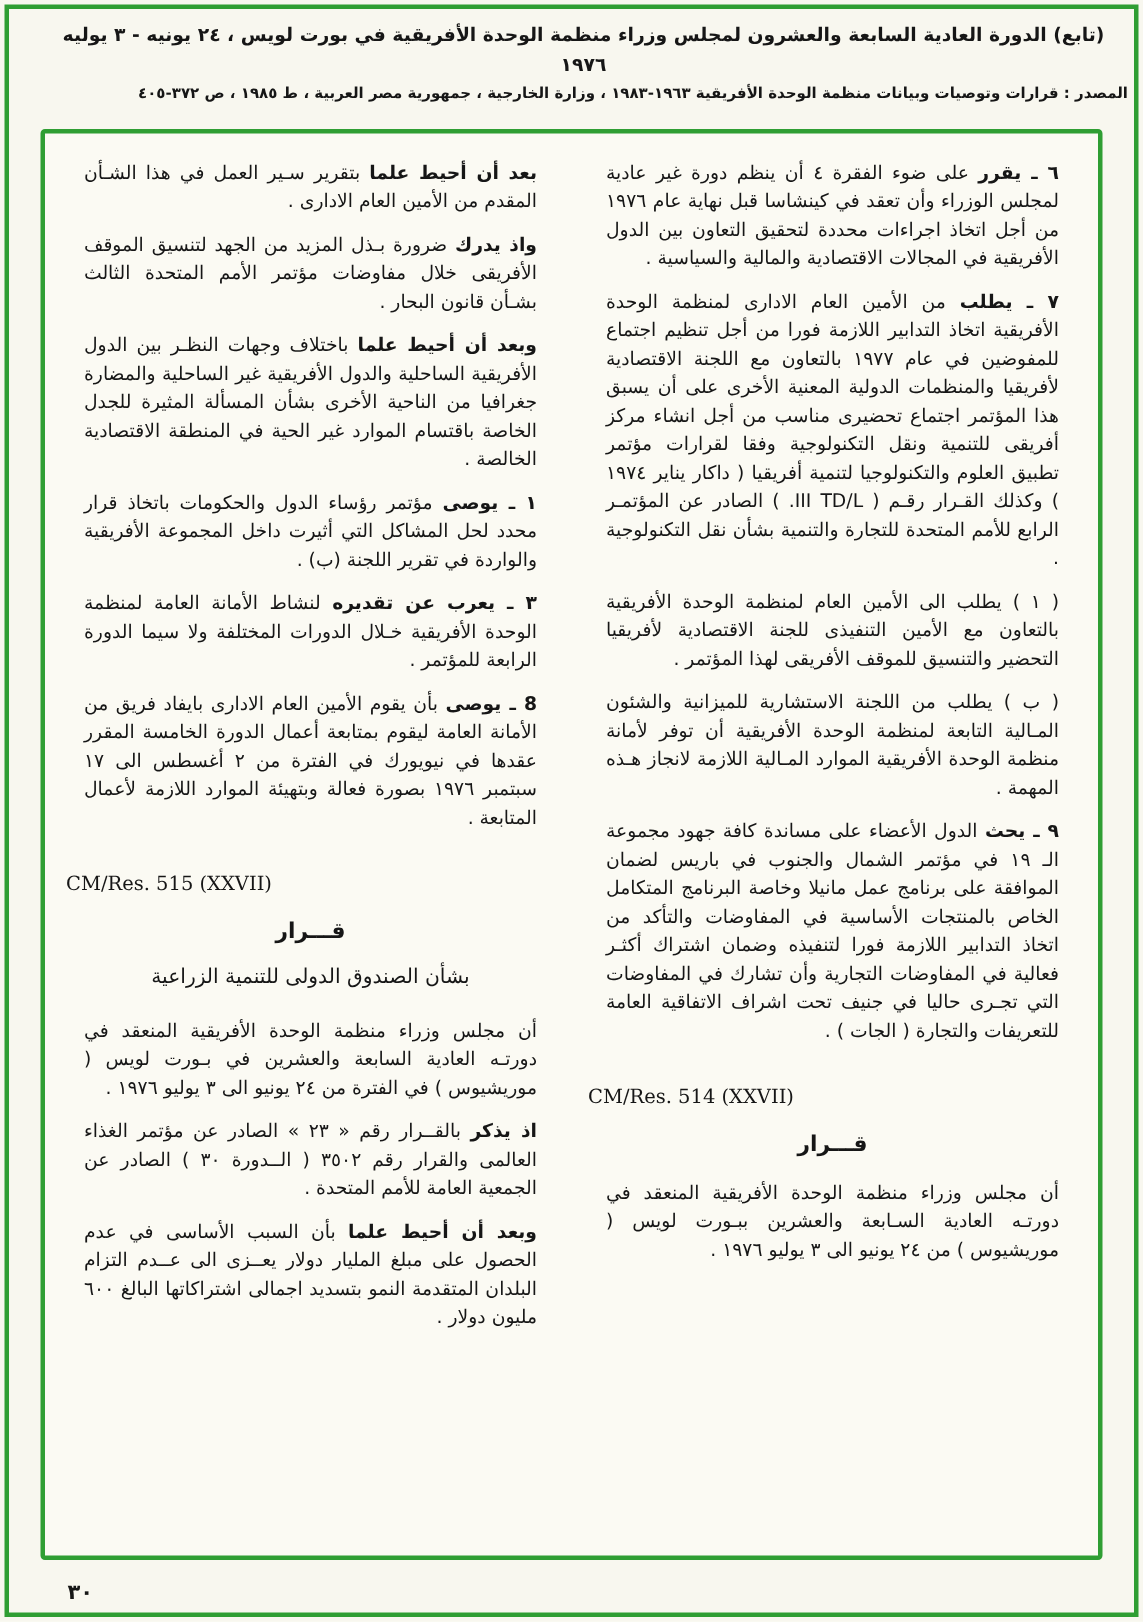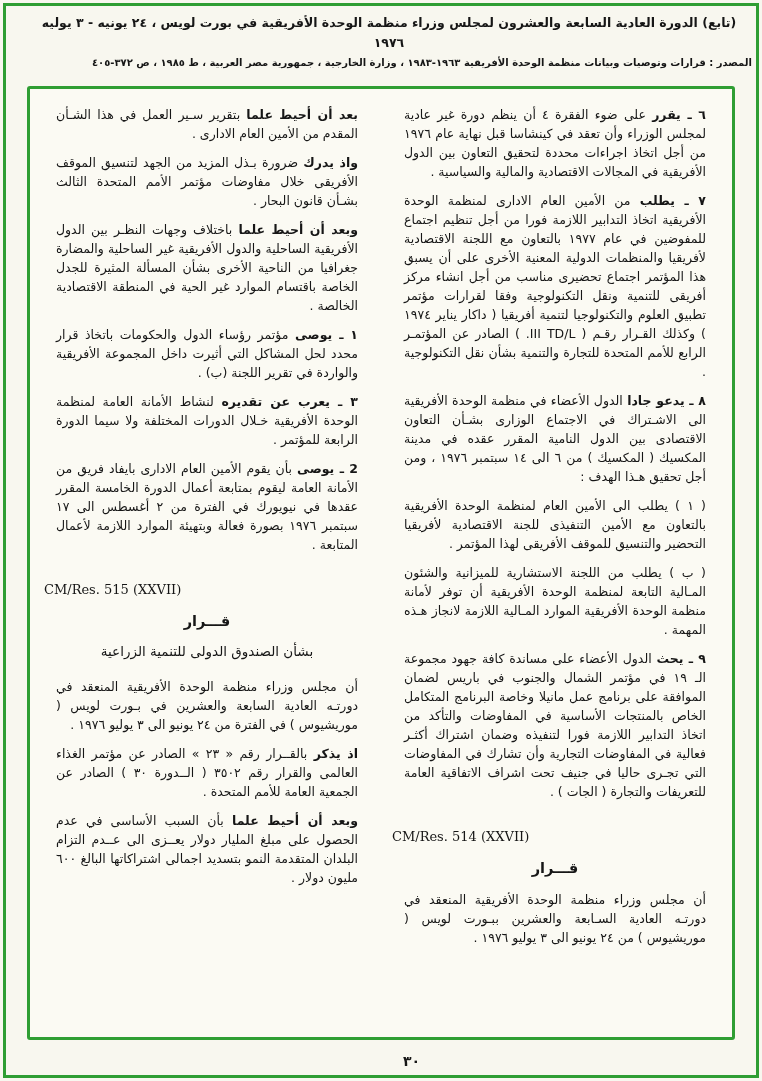--- a/index.html
+++ b/index.html
@@ -45,57 +45,55 @@
   .res-title {
     text-align: center; font-weight: bold;
     font-size: 14.5px; margin: 16px 0 14px;
     letter-spacing: 1px;
   }
   .res-subtitle {
     text-align: center; font-weight: normal;
     font-size: 13.5px; margin: 0 0 18px;
   }
   .page-footer {
-    position: absolute; bottom: 11px; left: 16px; right: 0;
-    text-align: center;
+    position: absolute; bottom: 11px; left: 0; right: 0;
     padding-left: 45px;
   }
   .page-number { font-size: 14px; font-weight: bold; }
 </style>
 </head>
 <body>
 
 <div class="outer-frame"></div>
 
 <header class="page-header">
   <div class="hdr-line1">(تابع) الدورة العادية السابعة والعشرون لمجلس وزراء منظمة الوحدة الأفريقية في بورت لويس ، ٢٤ يونيه - ٣ يوليه ١٩٧٦</div>
   <div class="hdr-line2">المصدر : قرارات وتوصيات وبيانات منظمة الوحدة الأفريقية ١٩٦٣-١٩٨٣ ، وزارة الخارجية ، جمهورية مصر العربية ، ط ١٩٨٥ ، ص ٣٧٢-٤٠٥</div>
 </header>
 
 <main class="content-box">
 
   <section class="col">
     <p class="para"><span class="lead">٦ ـ يقرر</span> <span>على ضوء الفقرة ٤ أن ينظم دورة غير عادية لمجلس الوزراء وأن تعقد في كينشاسا قبل نهاية عام ١٩٧٦ من أجل اتخاذ اجراءات محددة لتحقيق التعاون بين الدول الأفريقية في المجالات الاقتصادية والمالية والسياسية .</span></p>
     <p class="para"><span class="lead">٧ ـ يطلب</span> <span>من الأمين العام الادارى لمنظمة الوحدة الأفريقية اتخاذ التدابير اللازمة فورا من أجل تنظيم اجتماع للمفوضين في عام ١٩٧٧ بالتعاون مع اللجنة الاقتصادية لأفريقيا والمنظمات الدولية المعنية الأخرى على أن يسبق هذا المؤتمر اجتماع تحضيرى مناسب من أجل انشاء مركز أفريقى للتنمية ونقل التكنولوجية وفقا لقرارات مؤتمر تطبيق العلوم والتكنولوجيا لتنمية أفريقيا ( داكار يناير ١٩٧٤ ) وكذلك القـرار رقـم ( III TD/L. ) الصادر عن المؤتمـر الرابع للأمم المتحدة للتجارة والتنمية بشأن نقل التكنولوجية .</span></p>
-    <p class="para"><span class="lead">٨ ـ يدعو جادا</span> <span>الدول الأعضاء في منظمة الوحدة الأفريقية الى الاشـتراك في الاجتماع الوزارى بشـأن التعاون الاقتصادى بين الدول النامية المقرر عقده في مدينة المكسيك ( المكسيك ) من ٦ الى ١٤ سبتمبر ١٩٧٦ ، ومن أجل تحقيق هـذا الهدف :</span></p>
     <p class="para">( ١ ) يطلب الى الأمين العام لمنظمة الوحدة الأفريقية بالتعاون مع الأمين التنفيذى للجنة الاقتصادية لأفريقيا التحضير والتنسيق للموقف الأفريقى لهذا المؤتمر .</p>
     <p class="para">( ب ) يطلب من اللجنة الاستشارية للميزانية والشئون المـالية التابعة لمنظمة الوحدة الأفريقية أن توفر لأمانة منظمة الوحدة الأفريقية الموارد المـالية اللازمة لانجاز هـذه المهمة .</p>
     <p class="para"><span class="lead">٩ ـ يحث</span> <span>الدول الأعضاء على مساندة كافة جهود مجموعة الـ ١٩ في مؤتمر الشمال والجنوب في باريس لضمان الموافقة على برنامج عمل مانيلا وخاصة البرنامج المتكامل الخاص بالمنتجات الأساسية في المفاوضات والتأكد من اتخاذ التدابير اللازمة فورا لتنفيذه وضمان اشتراك أكثـر فعالية في المفاوضات التجارية وأن تشارك في المفاوضات التي تجـرى حاليا في جنيف تحت اشراف الاتفاقية العامة للتعريفات والتجارة ( الجات ) .</span></p>
     <p class="res-ref">CM/Res. 514 (XXVII)</p>
     <p class="res-title">قـــرار</p>
     <p class="para">أن مجلس وزراء منظمة الوحدة الأفريقية المنعقد في دورتـه العادية السـابعة والعشرين ببـورت لويس ( موريشيوس ) من ٢٤ يونيو الى ٣ يوليو ١٩٧٦ .</p>
   </section>
 
   <section class="col">
     <p class="para"><span class="lead">بعد أن أحيط علما</span> <span>بتقرير سـير العمل في هذا الشـأن المقدم من الأمين العام الادارى .</span></p>
     <p class="para"><span class="lead">واذ يدرك</span> <span>ضرورة بـذل المزيد من الجهد لتنسيق الموقف الأفريقى خلال مفاوضات مؤتمر الأمم المتحدة الثالث بشـأن قانون البحار .</span></p>
     <p class="para"><span class="lead">وبعد أن أحيط علما</span> <span>باختلاف وجهات النظـر بين الدول الأفريقية الساحلية والدول الأفريقية غير الساحلية والمضارة جغرافيا من الناحية الأخرى بشأن المسألة المثيرة للجدل الخاصة باقتسام الموارد غير الحية في المنطقة الاقتصادية الخالصة .</span></p>
     <p class="para"><span class="lead">١ ـ يوصى</span> <span>مؤتمر رؤساء الدول والحكومات باتخاذ قرار محدد لحل المشاكل التي أثيرت داخل المجموعة الأفريقية والواردة في تقرير اللجنة (ب) .</span></p>
     <p class="para"><span class="lead">٣ ـ يعرب عن تقديره</span> <span>لنشاط الأمانة العامة لمنظمة الوحدة الأفريقية خـلال الدورات المختلفة ولا سيما الدورة الرابعة للمؤتمر .</span></p>
-    <p class="para"><span class="lead">2 ـ يوصى</span> <span>بأن يقوم الأمين العام الادارى بايفاد فريق من الأمانة العامة ليقوم بمتابعة أعمال الدورة الخامسة المقرر عقدها في نيويورك في الفترة من ٢ أغسطس الى ١٧ سبتمبر ١٩٧٦ بصورة فعالة وبتهيئة الموارد اللازمة لأعمال المتابعة .</span></p>
+    <p class="para"><span class="lead">8 ـ يوصى</span> <span>بأن يقوم الأمين العام الادارى بايفاد فريق من الأمانة العامة ليقوم بمتابعة أعمال الدورة الخامسة المقرر عقدها في نيويورك في الفترة من ٢ أغسطس الى ١٧ سبتمبر ١٩٧٦ بصورة فعالة وبتهيئة الموارد اللازمة لأعمال المتابعة .</span></p>
     <p class="res-ref">CM/Res. 515 (XXVII)</p>
     <p class="res-title">قـــرار</p>
     <p class="res-subtitle">بشأن الصندوق الدولى للتنمية الزراعية</p>
     <p class="para">أن مجلس وزراء منظمة الوحدة الأفريقية المنعقد في دورتـه العادية السابعة والعشرين في بـورت لويس ( موريشيوس ) في الفترة من ٢٤ يونيو الى ٣ يوليو ١٩٧٦ .</p>
     <p class="para"><span class="lead">اذ يذكر</span> <span>بالقــرار رقم « ٢٣ » الصادر عن مؤتمر الغذاء العالمى والقرار رقم ٣٥٠٢ ( الــدورة ٣٠ ) الصادر عن الجمعية العامة للأمم المتحدة .</span></p>
     <p class="para"><span class="lead">وبعد أن أحيط علما</span> <span>بأن السبب الأساسى في عدم الحصول على مبلغ المليار دولار يعــزى الى عــدم التزام البلدان المتقدمة النمو بتسديد اجمالى اشتراكاتها البالغ ٦٠٠ مليون دولار .</span></p>
   </section>
 
 </main>
 

